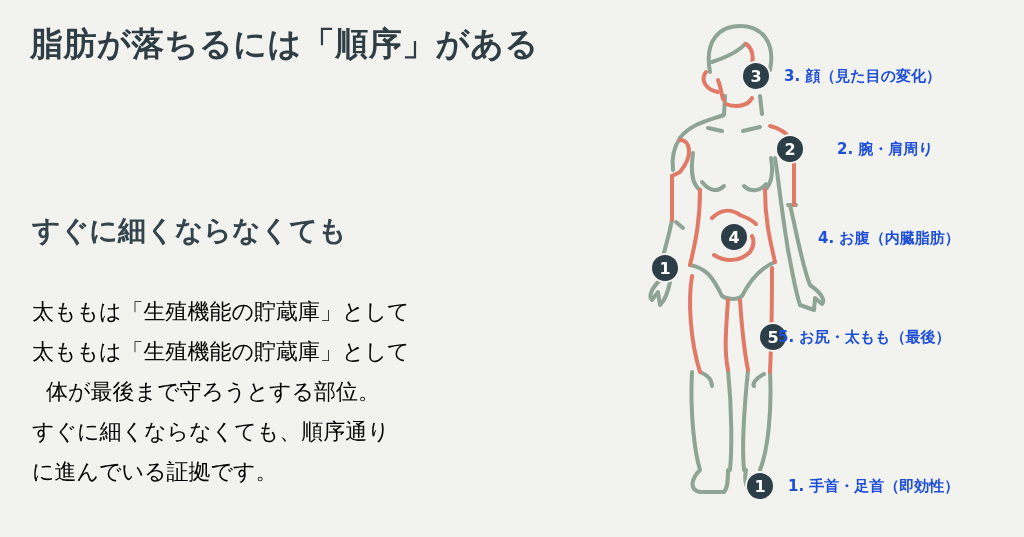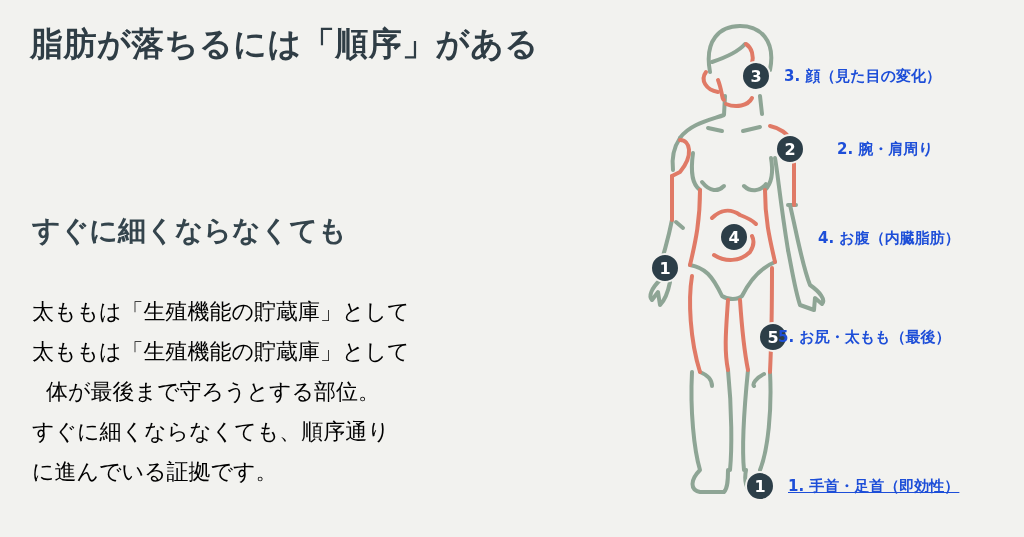--- a/index.html
+++ b/index.html
@@ -133,13 +133,13 @@
   <g>
     <circle cx="760" cy="486" r="14" fill="#2c3e48" stroke="#f2f2ef" stroke-width="2"></circle>
     <text x="760" y="492" text-anchor="middle" font-size="16" font-weight="bold" fill="#ffffff" font-family="DejaVu Sans, sans-serif">1</text>
   </g>
 </svg>
 
 <div class="badge-label" style="left:784px; top:67px;">3. 顔（見た目の変化）</div>
 <div class="badge-label" style="left:818px; top:140px;margin-left:19px;">2. 腕・肩周り</div>
 <div class="badge-label" style="left:818px; top:229px;text-align:center;">4. お腹（内臓脂肪）</div>
 <div class="badge-label" style="left:778px; top:328px;">5. お尻・太もも（最後）</div>
-<div class="badge-label" style="left:788px; top:477px;text-decoration:underline;">1. 手首・足首（即効性）</div>
+<div class="badge-label" style="left:788px; top:477px;">1. 手首・足首（即効性）</div>
 
 </body></html>

